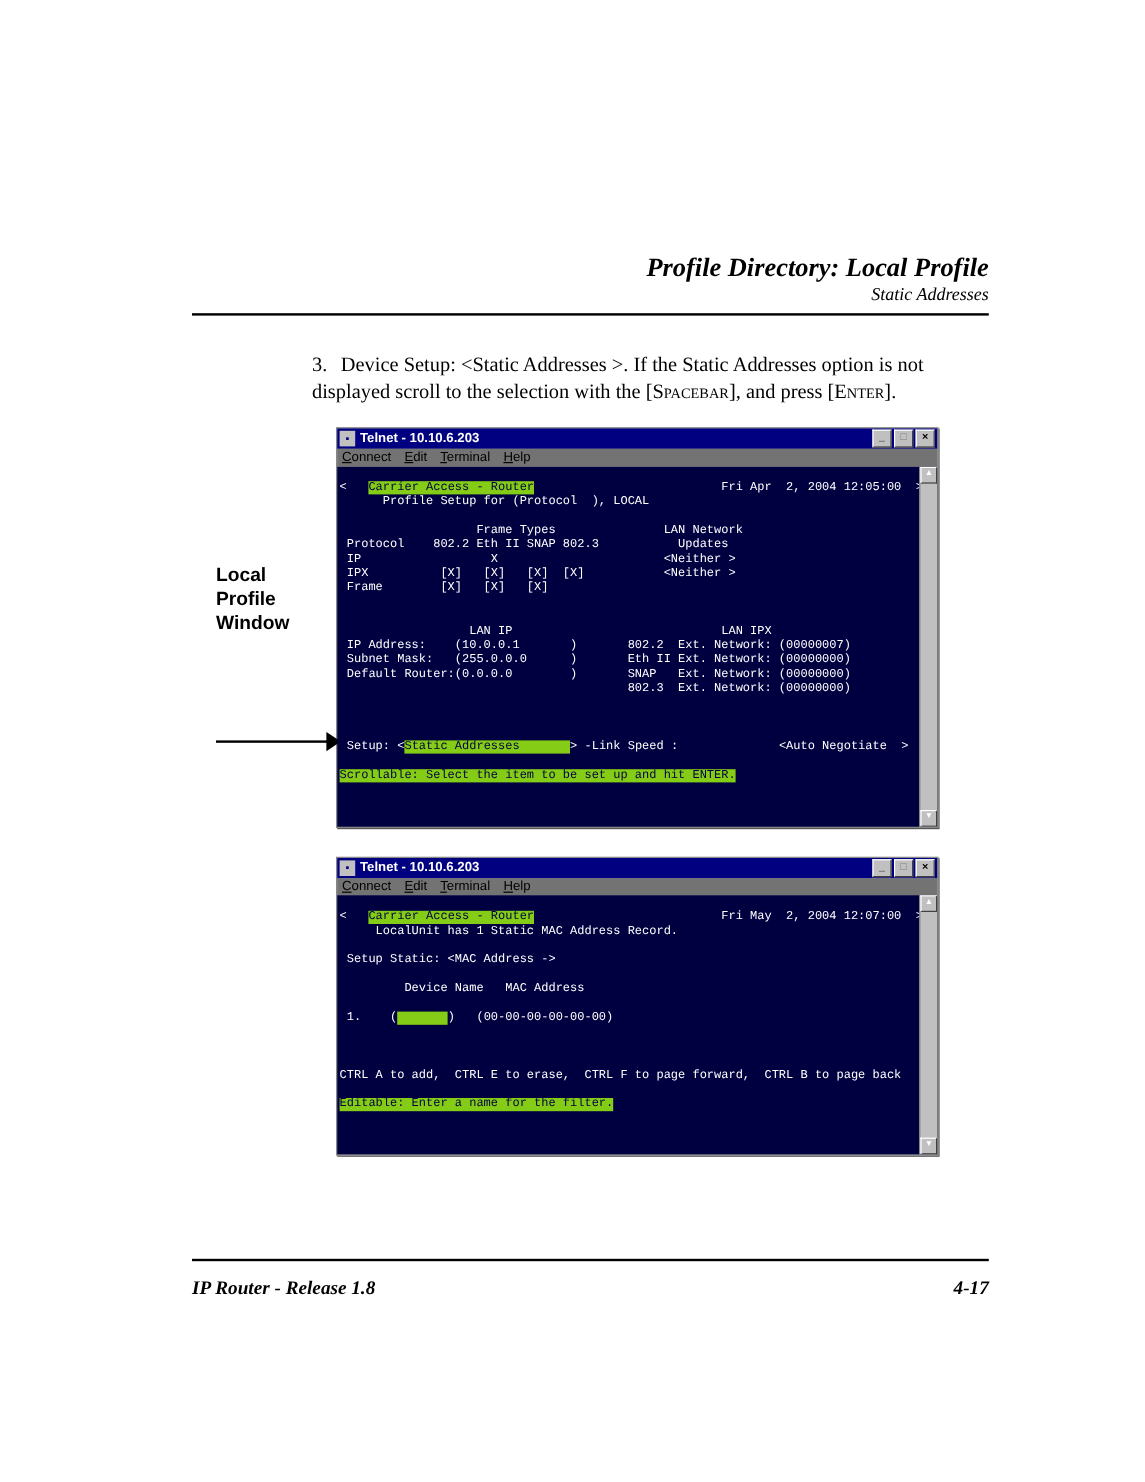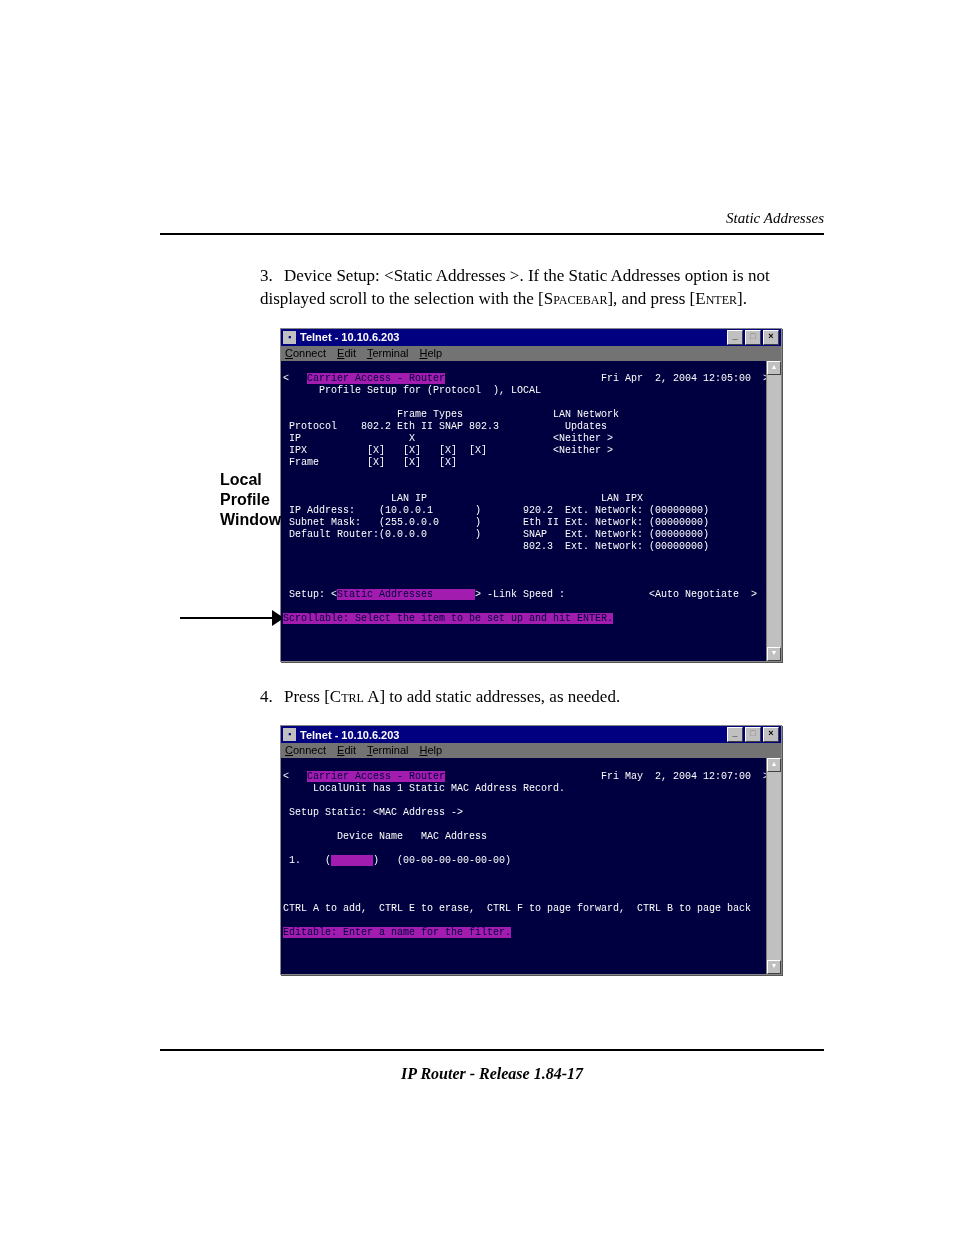--- a/index.html
+++ b/index.html
@@ -48,21 +48,21 @@
   }
   .bold { font-weight: normal; text-align: center; }
   .smallcaps { font-variant: small-caps; }
   .side-label {
     position: absolute;
     font-family: Arial, Helvetica, sans-serif;
     font-weight: bold;
     font-size: 16px;
     line-height: 1.25;
   }
-  .side-label.lp { top: 470px; left: 180px; margin-left: 40px; }
+  .side-label.lp { top: 470px; left: 180px; }
   .side-label.sm { top: 843px; left: 180px; }
   .arrow-line {
     position: absolute;
     height: 2px;
     background: #000;
     top: 617px;
     left: 180px;
     width: 98px;
   }
   .arrow-head {
@@ -168,48 +168,49 @@
     line-height: 10px;
   }
   .strack { flex: 1; }
   .termbody pre {
     margin: 0;
     padding-right: 16px;
     font-family: "Courier New", Courier, monospace;
     font-size: 10px;
     line-height: 12px;
   }
-  .hl { background: #a21caf; color: #000040; }
+  .hl { background: #84cc16; color: #000040; }
 
   .footer-rule {
     border: none;
     border-top: 2px solid #000;
     position: absolute;
     left: 160px;
     right: 130px;
     bottom: 176px;
   }
   .footer {
     position: absolute;
     left: 160px;
     right: 130px;
     bottom: 152px;
     display: flex;
-    justify-content: center;
+    justify-content: space-between;
     font-style: italic;
     font-weight: bold;
     font-size: 16px;
   }
 </style>
 </head>
 <body>
 
 <div class="page">
 
   <div class="header-right">
+    <div class="header-title">Profile Directory: Local Profile</div>
     <div class="header-sub">Static Addresses</div>
   </div>
   <hr class="header-rule">
 
   <p class="step">
     <span class="num">3.</span><span>Device </span><span class="bold">Setup: &lt;Static Addresses &gt;</span><span>.  If the Static Addresses option is not displayed scroll to the selection with the </span><span class="bold smallcaps">[Spacebar]</span><span>, and press </span><span class="bold smallcaps">[Enter]</span><span>.</span>
   </p>
 
   <div class="side-label lp" style="white-space:pre;">Local
 Profile
@@ -237,41 +238,38 @@
 <span>      Profile Setup for (Protocol  ), LOCAL</span>
 <span></span>
 <span>                   Frame Types               LAN Network</span>
 <span> Protocol    802.2 Eth II SNAP 802.3           Updates</span>
 <span> IP                  X                       &lt;Neither &gt;</span>
 <span> IPX          [X]   [X]   [X]  [X]           &lt;Neither &gt;</span>
 <span> Frame        [X]   [X]   [X]</span>
 <span></span>
 <span></span>
 <span>                  LAN IP                             LAN IPX</span>
-<span> IP Address:    (10.0.0.1       )       920.2  Ext. Network: (00000000)</span>
+<span> IP Address:    (10.0.0.1       )       802.2  Ext. Network: (00000007)</span>
 <span> Subnet Mask:   (255.0.0.0      )       Eth II Ext. Network: (00000000)</span>
 <span> Default Router:(0.0.0.0        )       SNAP   Ext. Network: (00000000)</span>
 <span>                                        802.3  Ext. Network: (00000000)</span>
 <span></span>
 <span></span>
 <span></span>
  <span>Setup: &lt;</span><span class="hl">Static Addresses       </span><span>&gt; -Link Speed :              &lt;Auto Negotiate  &gt;</span>
 
 <span class="hl">Scrollable: Select the item to be set up and hit ENTER.</span></pre>
       <div class="scrollbar">
         <div class="sbtn">▲</div>
         <div class="strack"></div>
         <div class="sbtn">▼</div>
       </div>
     </div>
   </div>
 
-  <p class="step">
-    <span class="num">4.</span><span>Press [</span><span class="bold smallcaps">Ctrl A</span><span>] to add static addresses, as needed.</span>
-  </p>
 
 
   <div class="termwin">
     <div class="titlebar">
       <span class="ticon">▪</span>
       <span>Telnet - 10.10.6.203</span>
       <span class="spacer"></span>
       <span class="winbtn">_</span>
       <span class="winbtn max">□</span>
       <span class="winbtn">×</span>

